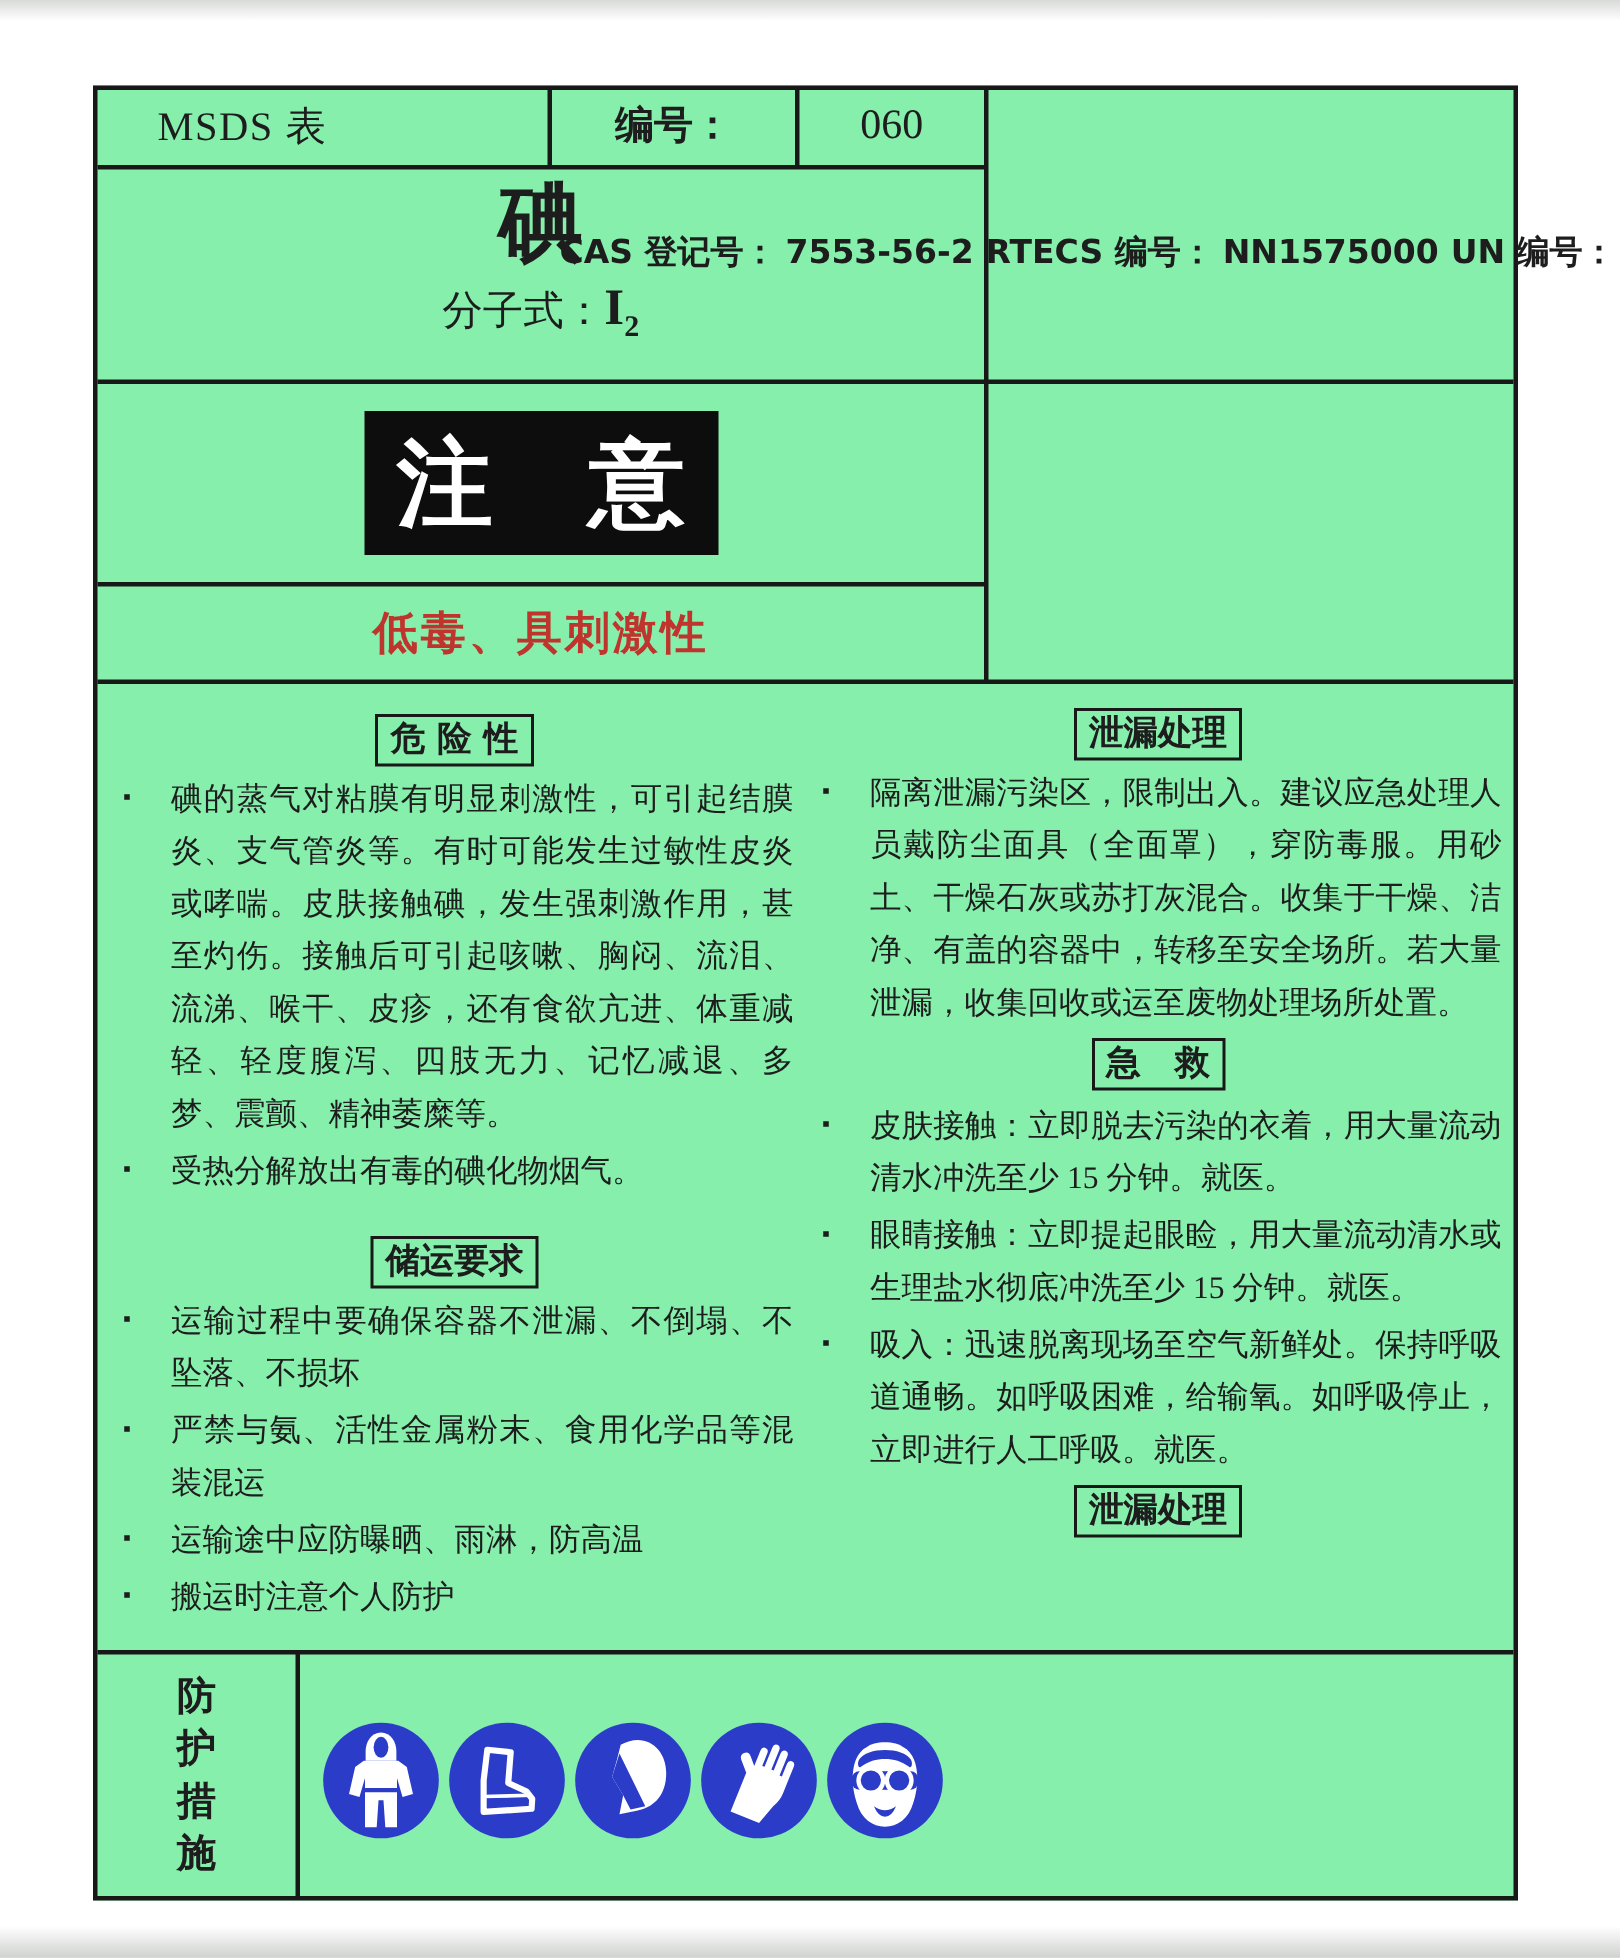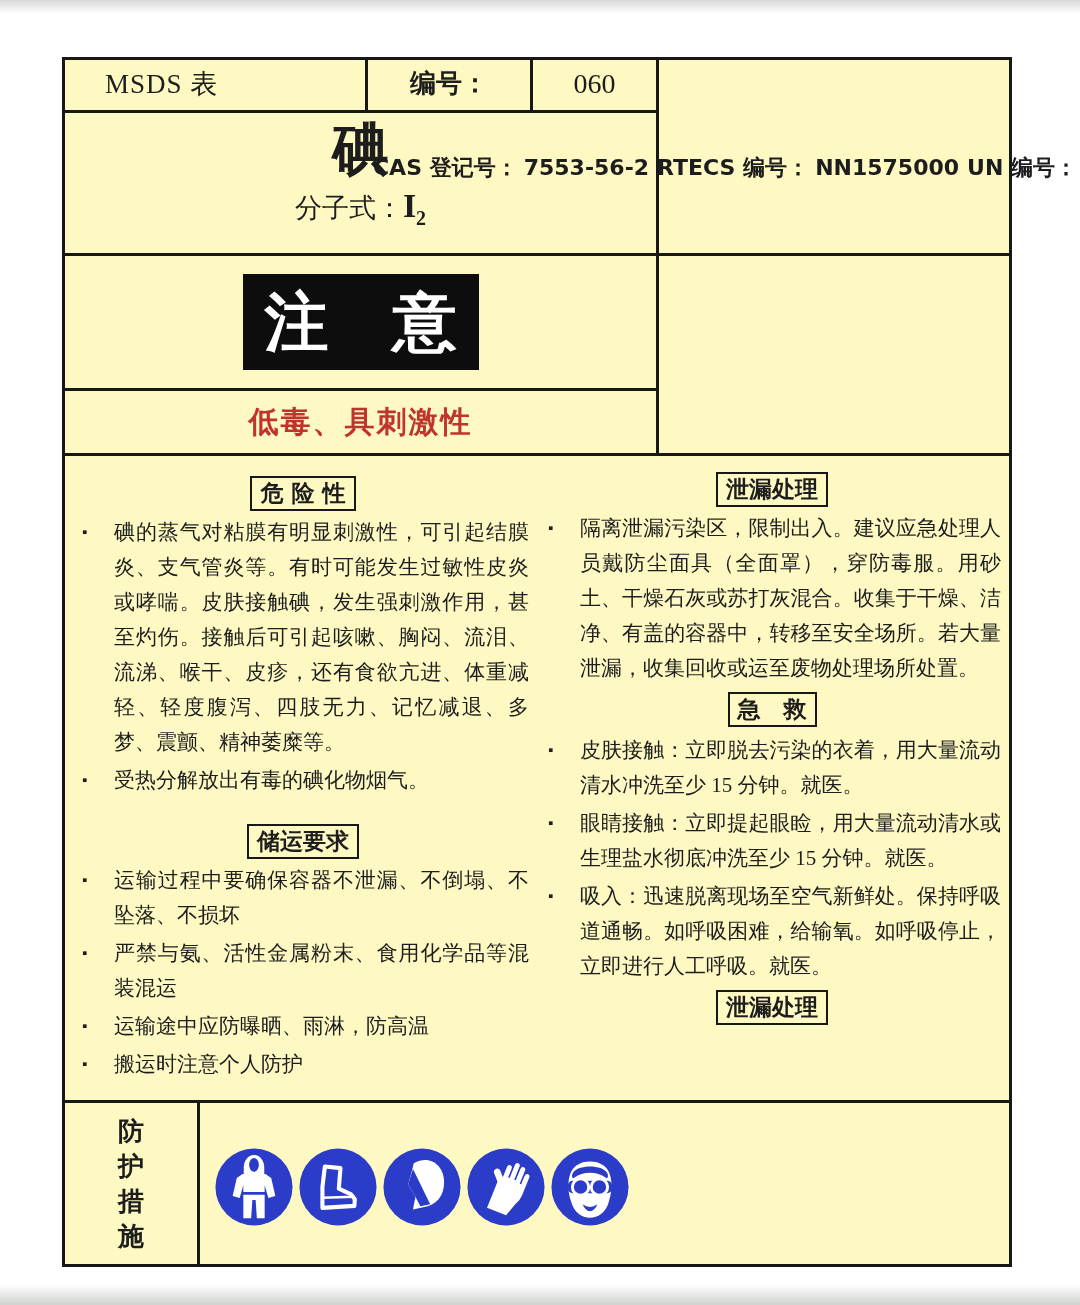--- a/index.html
+++ b/index.html
@@ -3,21 +3,21 @@
 <meta charset="utf-8">
 <style>
   html,body{margin:0;padding:0;}
   body{
     width:1080px;height:1305px;position:relative;
     background:linear-gradient(#d8dad8 0,#ffffff 14px,#ffffff 1284px,#cfd2cf 1305px);
     font-family:"Liberation Serif","DejaVu Serif",serif;
     color:#1d1d1d;overflow:hidden;
   }
   .sheet{position:absolute;left:62px;top:57px;width:944px;height:1204px;
-    border:3px solid #181818;background:#fef9c3;box-sizing:content-box;}
+    border:3px solid #181818;background:#86efac;box-sizing:content-box;}
   .hline,.vline{position:absolute;background:#181818;}
 
   
   .ln-r1{top:50px;left:0;width:591px;height:3px;}
   .ln-r2{top:193px;left:0;width:944px;height:3px;}
   .ln-r3{top:328px;left:0;width:591px;height:3px;}
   .ln-r4{top:393px;left:0;width:944px;height:3px;}
   .ln-r5{top:1040px;left:0;width:944px;height:3px;}
   .ln-v1{left:300px;top:0;width:3px;height:50px;}
   .ln-v2{left:465px;top:0;width:3px;height:50px;}

